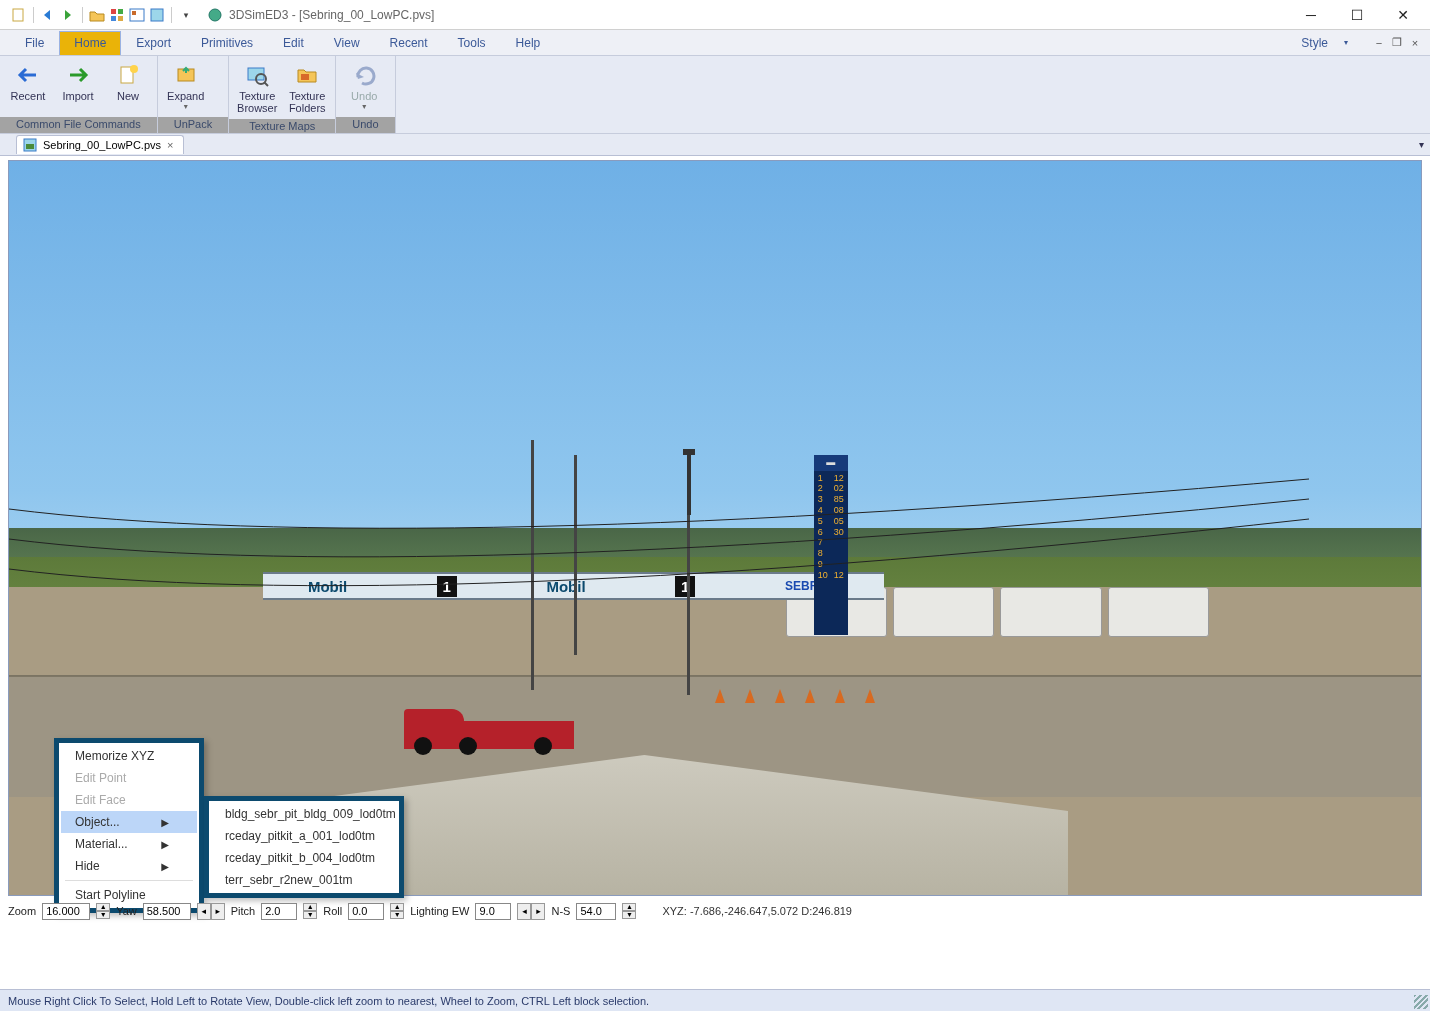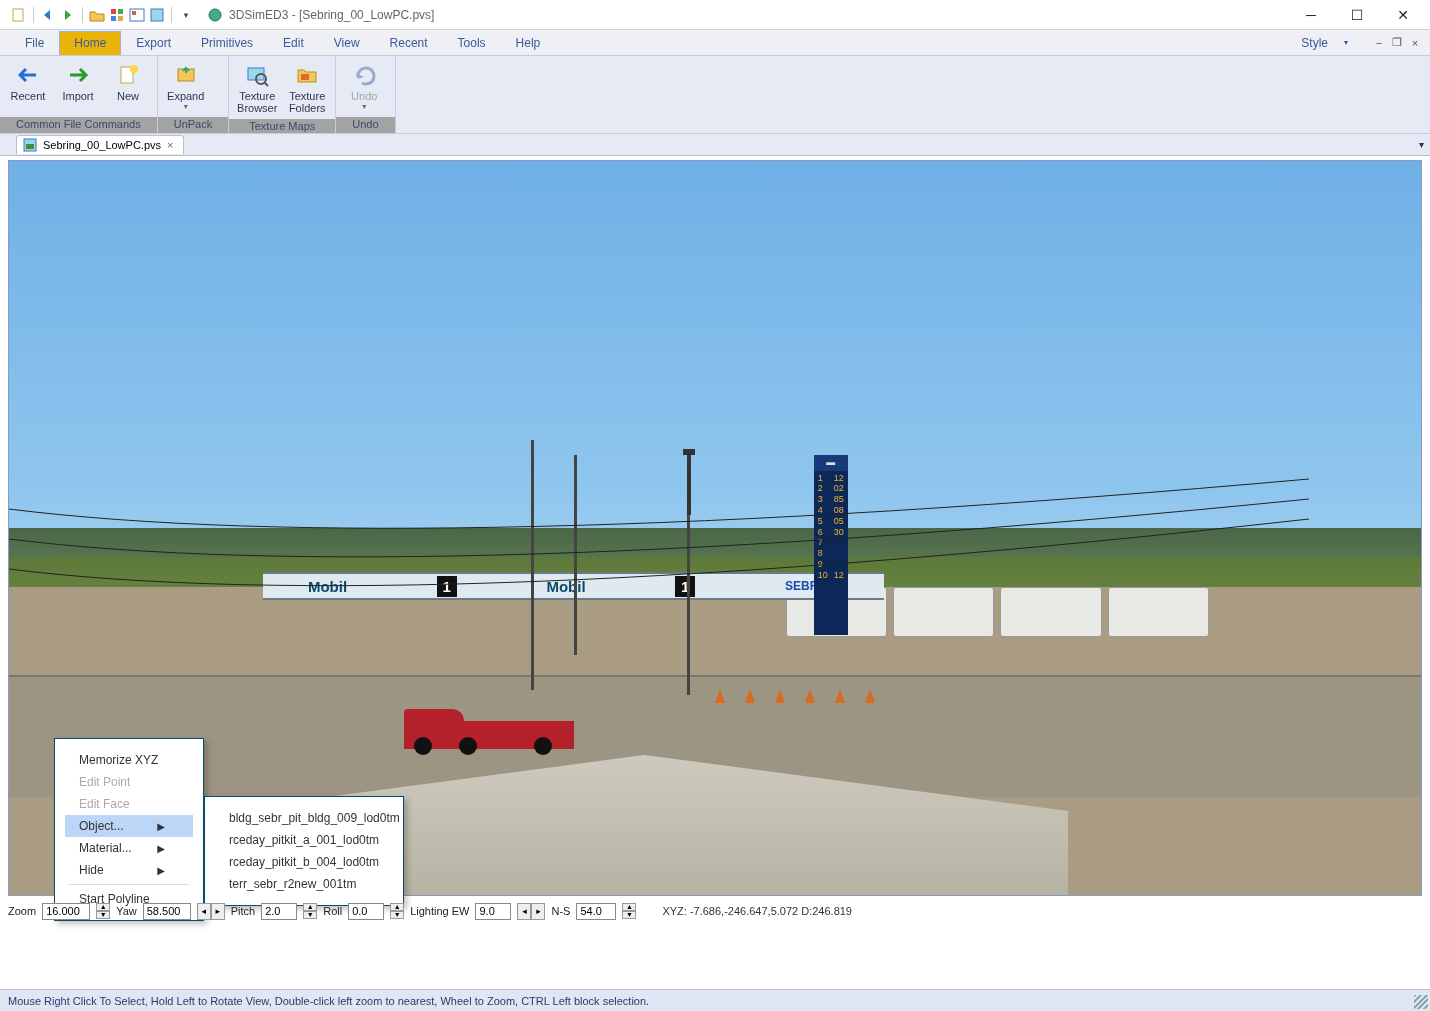--- a/index.html
+++ b/index.html
@@ -67,21 +67,21 @@
 .truck .w1{left:10px;} .truck .w2{left:55px;} .truck .w3{left:130px;}
 .fg-roof{ position:absolute; left:15%; bottom:0; width:60%; height:140px; background:linear-gradient(#cdcabe,#b7b3a3); clip-path: polygon(0 40%, 50% 0, 100% 40%, 100% 100%, 0 100%); }
 .rvs { position:absolute; top:58%; left:55%; width:30%; height:50px; display:flex; gap:6px;}
 .rvs div{ flex:1; background:#e8e8e4; border:1px solid #999; border-radius:3px;}
 .cones{ position:absolute; top:72%; left:50%; display:flex; gap:20px;}
 .cones span{ width:0; height:0; border-left:5px solid transparent; border-right:5px solid transparent; border-bottom:14px solid #d86a20;}
 .wires{ position:absolute; left:0; right:0; top:42%; height:300px; pointer-events:none;}
 .wires svg{ width:100%; height:100%; }
 
 
-.ctxmenu { position:absolute; background:#fff; border:1px solid #0c4a6e; box-shadow: 3px 3px 6px rgba(0,0,0,.25); padding: 10px; font-size:12px; color:#333; }
+.ctxmenu { position:absolute; background:#fff; border:5px solid #0c4a6e; box-shadow: 3px 3px 6px rgba(0,0,0,.25); padding: 2px; font-size:12px; color:#333; }
 .ctxmenu .item { padding: 4px 28px 4px 14px; cursor:pointer; display:flex; justify-content:space-between; align-items:center; white-space:nowrap;}
 .ctxmenu .item.disabled { color:#aaa; cursor:default;}
 .ctxmenu .item.hover { background:#bcd6f8; }
 .ctxmenu .item .arrow { font-size:10px; margin-left:20px; color:#333; }
 .ctxmenu .sep { height:1px; background:#ddd; margin:3px 4px; }
 .ctxmenu.main { left: 54px; top: 738px; width: 150px; }
 .ctxmenu.sub  { left: 204px; top: 796px; width: 200px; }
 
 
 .zoombar { position:absolute; left:8px; top: 900px; height:22px; display:flex; align-items:center; gap:6px; font-size:11px; color:#222;}

